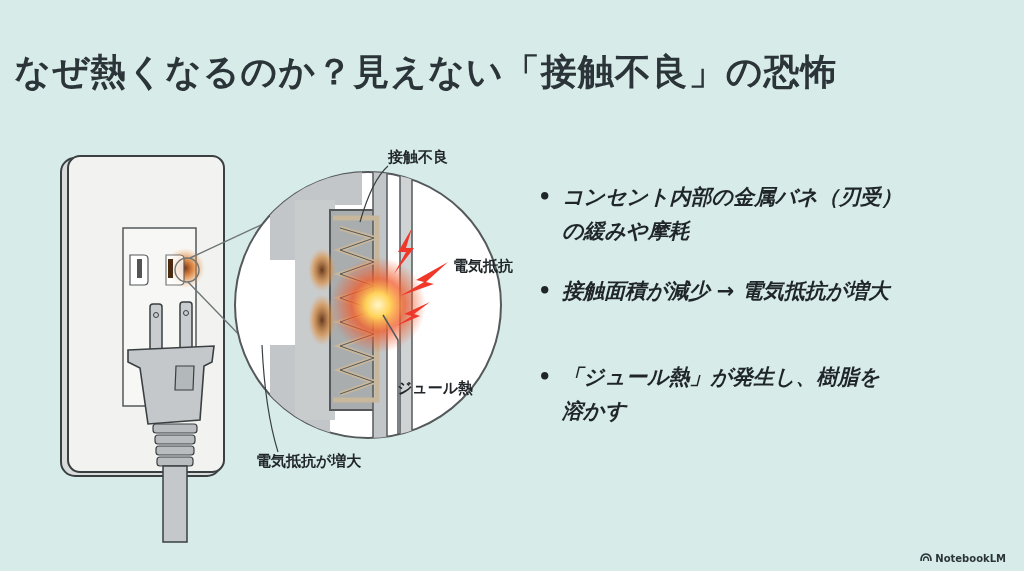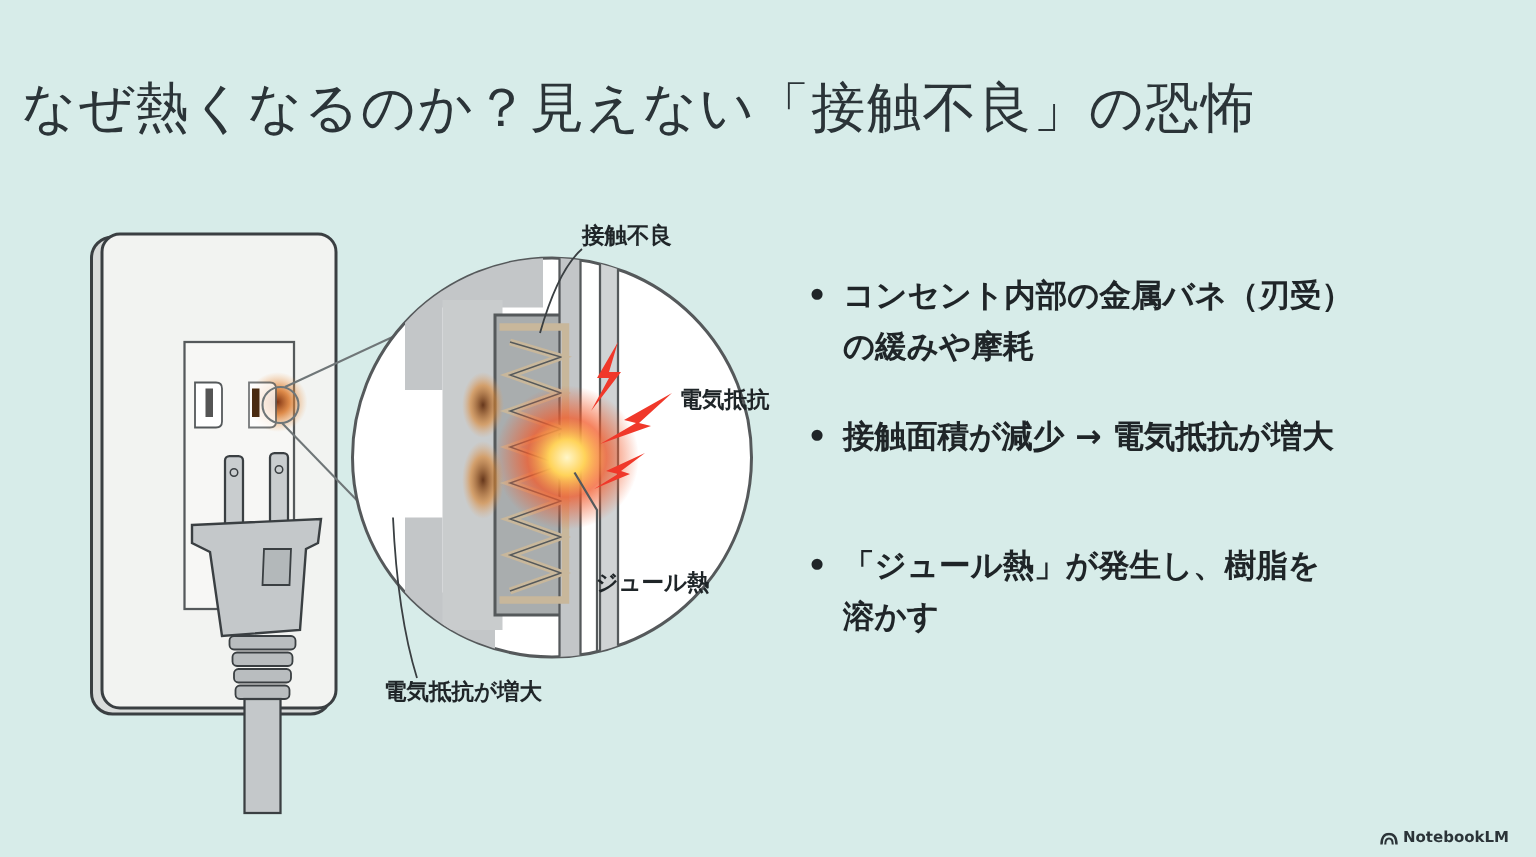--- a/index.html
+++ b/index.html
@@ -4,43 +4,43 @@
 <style>
   html, body { margin:0; padding:0; }
   body {
     width:1024px; height:571px; overflow:hidden; position:relative;
     background:#d7ece9;
     font-family:"DejaVu Sans", sans-serif;
     color:#1f2528;
   }
   .title {
     position:absolute; left:0; top:48px; width:852px; text-align:center;
-    font-size:36px; font-weight:normal; color:#2b3438; letter-spacing:1px;
+    font-size:36px; font-weight:bold; color:#2b3438; letter-spacing:1px;
   }
   .illus { position:absolute; left:0; top:0; width:1024px; height:571px; }
   .callout {
     position:absolute; font-size:15px; font-weight:bold; color:#1f2528;
     white-space:nowrap;
   }
   .bullets {
     position:absolute; left:538px; top:180px; width:450px;
     list-style:none; margin:0; padding:0;
   }
   .bullets li {
     position:relative; padding-left:24px; font-size:21px; font-weight:bold;
-    line-height:34px; color:#1f2528;
+    line-height:34px; color:#1f2528;font-style:italic;
   }
   .bullets li::before {
     content:"•"; position:absolute; left:0; top:0;
   }
   .bullets li.b1 { margin-bottom:26px; }
   .bullets li.b2 { margin-bottom:52px; }
   .brand {
     position:absolute; right:18px; bottom:7px; font-size:10px; font-weight:bold;
-    color:#2b3438; display:flex; align-items:flex-end; gap:3px;
+    color:#2b3438; display:flex; align-items:flex-start; gap:3px;
   }
 </style>
 </head>
 <body>
 
 <div class="title">なぜ熱くなるのか？見えない「接触不良」の恐怖</div>
 
 <svg class="illus" viewBox="0 0 1024 571" xmlns="http://www.w3.org/2000/svg">
   <defs>
     <radialGradient id="burn" cx="50%" cy="50%" r="50%">

